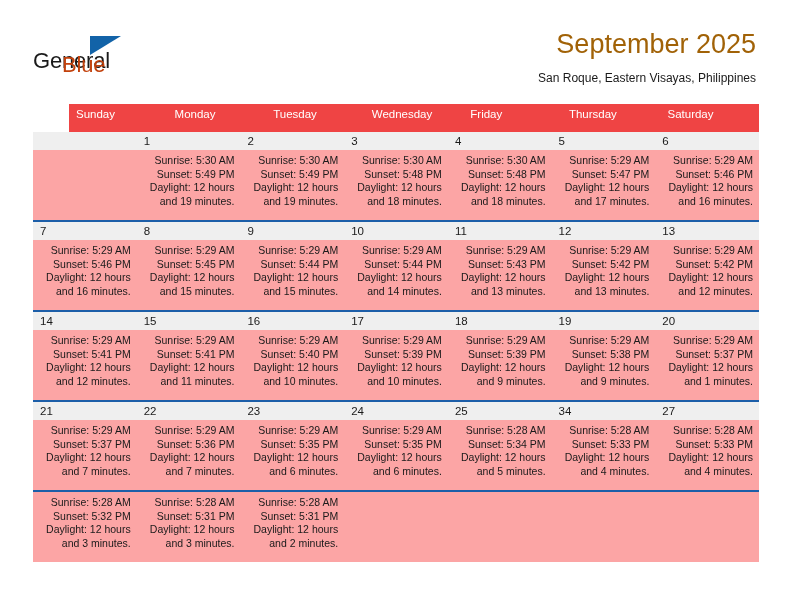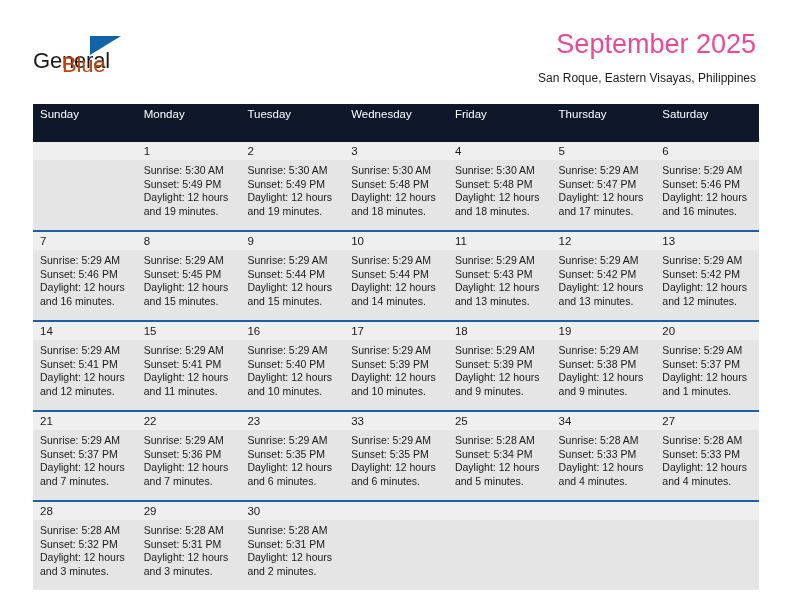--- a/index.html
+++ b/index.html
@@ -67,43 +67,44 @@
 
   .title-block {
     position: absolute;
     right: 36px;
     top: 28px;
     text-align: right;
   }
   .cal-title {
     font-size: 27px;
     line-height: 33px;
-    color: #ec4899;
+    color: #a16207;
     font-weight: normal;
     white-space: nowrap;
   }
   .cal-location {
     margin-top: 8px;
     font-size: 12px;
     line-height: 18px;
     color: #1a1a1a;
     white-space: nowrap;
   }
 
   
   .calendar {
     position: absolute;
     left: 33px;
     top: 104px;
     width: 726px;
   }
   .weekday-row {
     display: flex;
-    background: #0f172a;
-    height: 38px;
+    background: #ef4444;
+    height: 28px;
+    margin-left: 36px;
   }
   .weekday {
     flex: 1 1 0;
     color: #ffffff;
     font-size: 11.5px;
     line-height: 21px;
     padding-left: 7px;
     box-sizing: border-box;
     white-space: nowrap;
     overflow: hidden;
@@ -126,22 +127,23 @@
     line-height: 18px;
     padding-left: 7px;
     box-sizing: border-box;
     color: #1a1a1a;
   }
   .daynum.empty {
     color: transparent;
   }
   .info-row {
     display: flex;
-    background: #e5e5e5;
+    background: #fca5a5;
     min-height: 70px;
+    text-align: right;
   }
   .cell-info {
     flex: 1 1 0;
     padding: 4px 6px 6px 7px;
     box-sizing: border-box;
     font-size: 10.5px;
     line-height: 13.6px;
     color: #1a1a1a;
   }
   .cell-info div {
@@ -337,21 +339,21 @@
               <div>Daylight: 12 hours</div>
               <div>and 1 minutes.</div>
             </div>
           </div>
         </div>
         <div class="week">
           <div class="daynum-row">
             <div class="daynum">21</div>
             <div class="daynum">22</div>
             <div class="daynum">23</div>
-            <div class="daynum">33</div>
+            <div class="daynum">24</div>
             <div class="daynum">25</div>
             <div class="daynum">34</div>
             <div class="daynum">27</div>
           </div>
           <div class="info-row">
             <div class="cell-info">
               <div>Sunrise: 5:29 AM</div>
               <div>Sunset: 5:37 PM</div>
               <div>Daylight: 12 hours</div>
               <div>and 7 minutes.</div>
@@ -388,29 +390,20 @@
             </div>
             <div class="cell-info">
               <div>Sunrise: 5:28 AM</div>
               <div>Sunset: 5:33 PM</div>
               <div>Daylight: 12 hours</div>
               <div>and 4 minutes.</div>
             </div>
           </div>
         </div>
         <div class="week last-week-row">
-          <div class="daynum-row">
-            <div class="daynum">28</div>
-            <div class="daynum">29</div>
-            <div class="daynum">30</div>
-            <div class="daynum empty"></div>
-            <div class="daynum empty"></div>
-            <div class="daynum empty"></div>
-            <div class="daynum empty"></div>
-          </div>
           <div class="info-row">
             <div class="cell-info">
               <div>Sunrise: 5:28 AM</div>
               <div>Sunset: 5:32 PM</div>
               <div>Daylight: 12 hours</div>
               <div>and 3 minutes.</div>
             </div>
             <div class="cell-info">
               <div>Sunrise: 5:28 AM</div>
               <div>Sunset: 5:31 PM</div>

